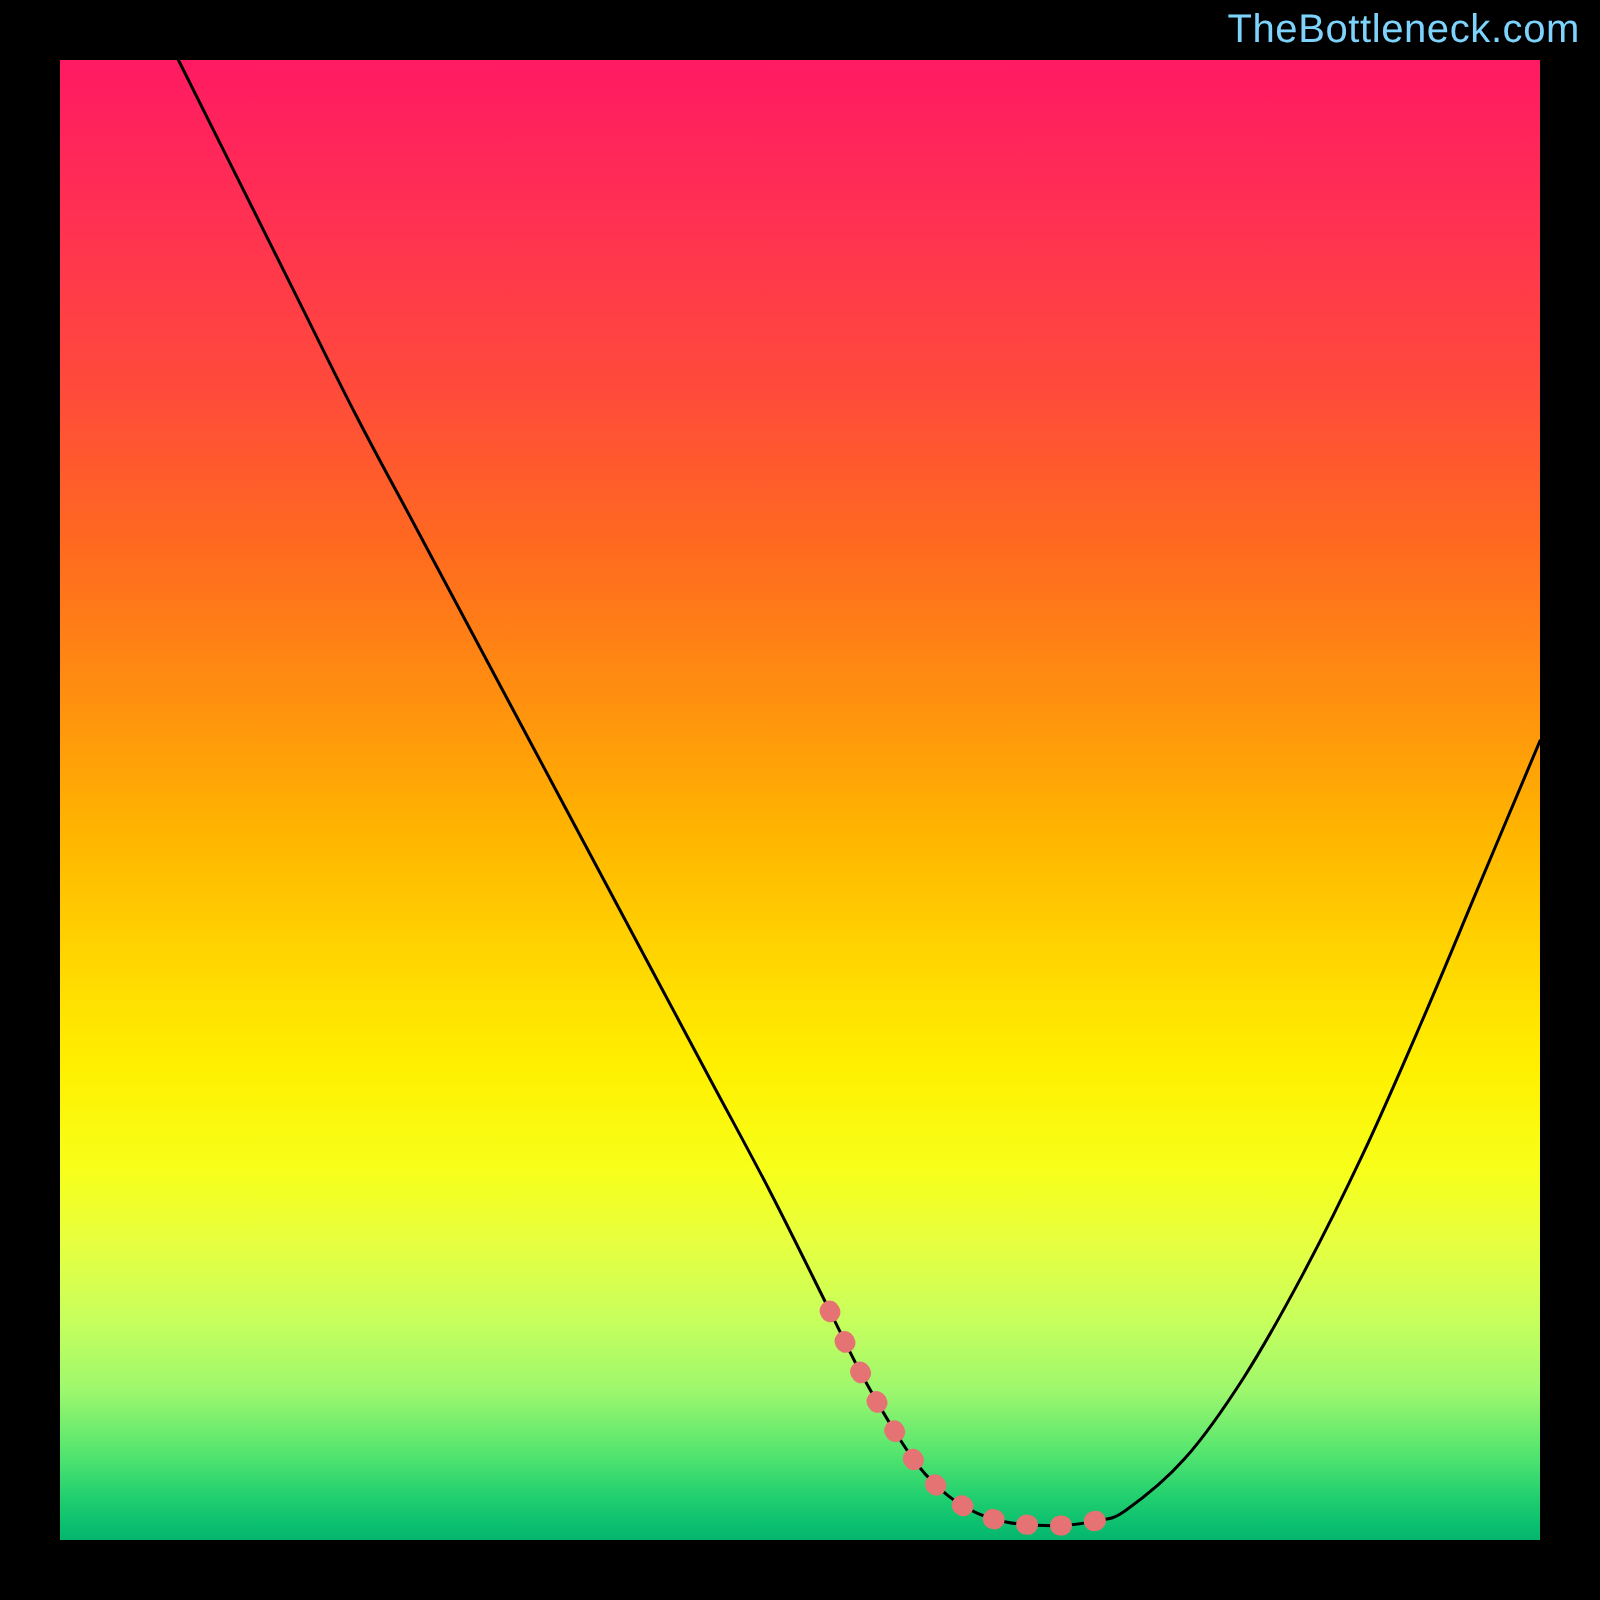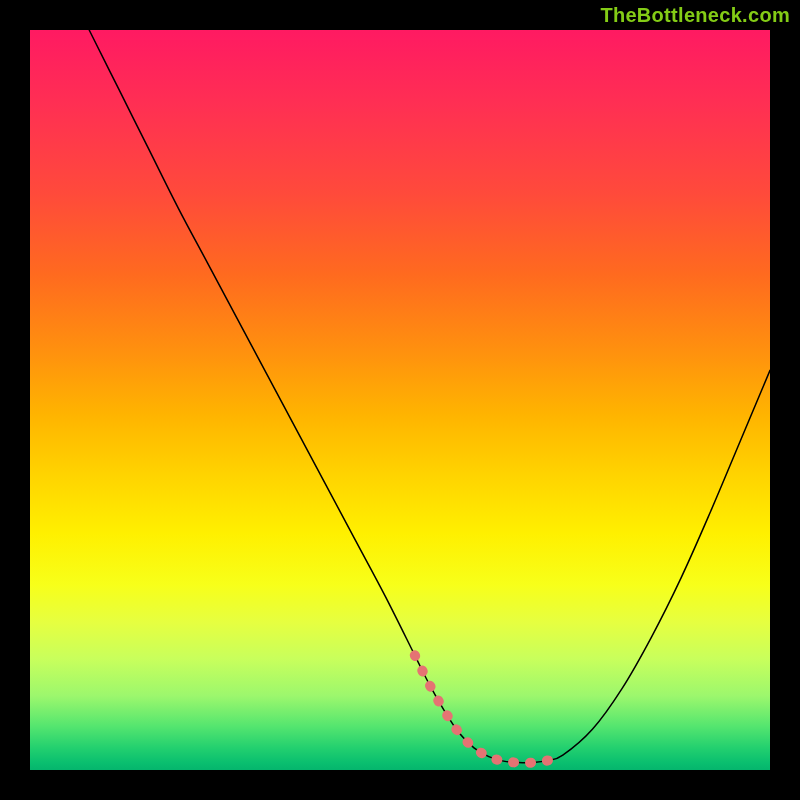--- a/index.html
+++ b/index.html
@@ -48,23 +48,23 @@
     left: 0;
     top: 0;
     width: 740px;
     height: 740px;
     overflow: visible;
   }
   .watermark {
     position: absolute;
     top: 4px;
     right: 10px;
-    color: #84cc16;
+    color: #7dd3fc;
     font-size: 20px;
-    font-weight: 700;
+    font-weight: 400;
     letter-spacing: 0.3px;
     user-select: none;
   }
 </style>
 </head>
 <body>
 
 <div class="frame">
 
   <div class="plot-area">

